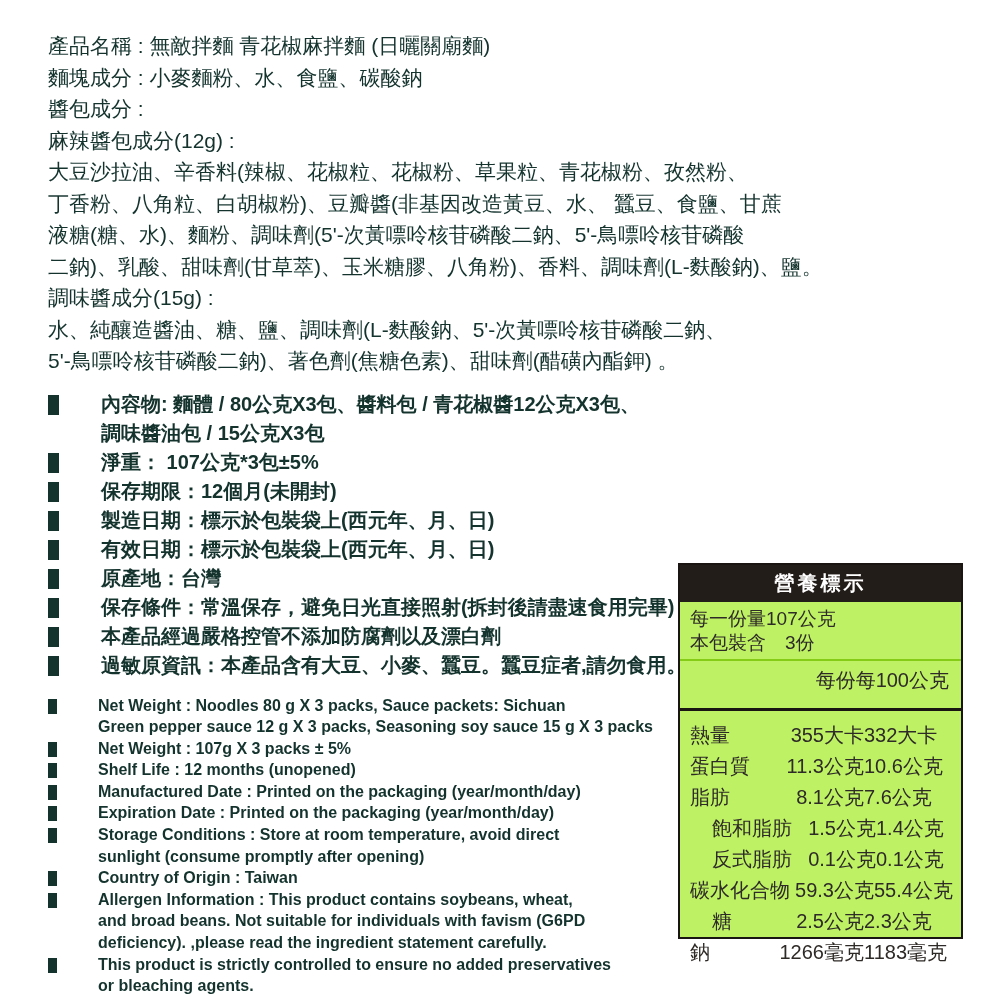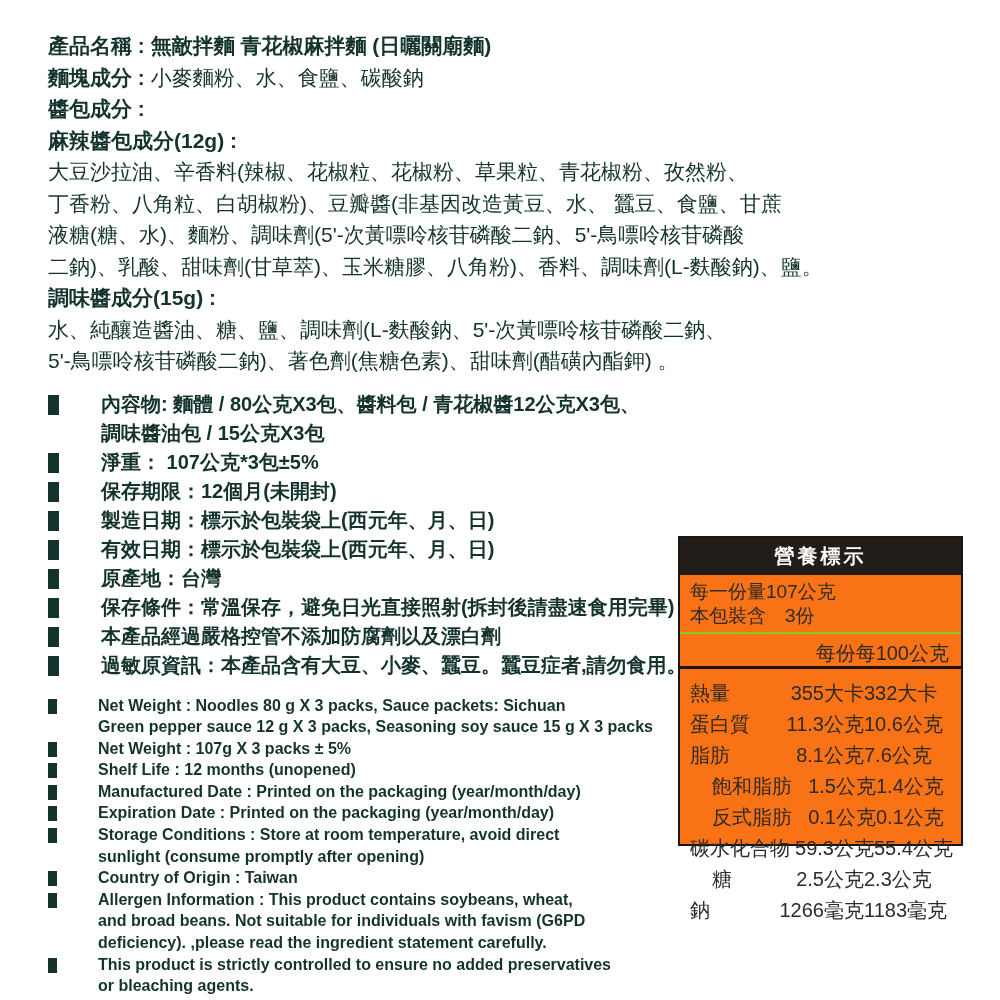--- a/index.html
+++ b/index.html
@@ -5,44 +5,44 @@
   * { box-sizing: border-box; margin: 0; padding: 0; }
   html, body { width: 1000px; height: 1000px; background: #ffffff; }
   body { font-family: "Liberation Sans", "DejaVu Sans", sans-serif; }
   .page { position: relative; width: 1000px; height: 1000px; background: #fff; overflow: hidden; }
 
   .left { position: absolute; left: 48px; top: 30px; width: 840px; color: #14332d; }
 
   
   .top-block { font-size: 21px; line-height: 31.5px; }
   .top-block .line { white-space: nowrap; }
-  .b { font-weight: bold; }
+  .b { font-weight: normal; }
 
   
   .info-zh { margin-top: 13px; font-size: 20px; font-weight: bold; line-height: 29px; width: 640px; }
   .bi { display: flex; align-items: flex-start; }
   .bm { flex: 0 0 auto; width: 11px; height: 20px; background: #14332d; margin: 5px 10px 0 0; }
   .bt { flex: 1; }
   .bt div { white-space: nowrap; margin-left: 32px; }
 
   
   .info-en { margin-top: 15px; font-size: 16px; font-weight: bold; line-height: 21.6px; width: 620px; }
   .info-en .bm { width: 9px; height: 15px; margin: 4px 9px 0 0; }
 
   
   .ntable {
-    position: absolute; left: 678px; top: 536px; width: 285px; height: 310px;
-    border: 2px solid #1a1512; color: #2e2a27; font-size: 20px; background: #f97316;
+    position: absolute; left: 678px; top: 563px; width: 285px; height: 376px;
+    border: 2px solid #1a1512; color: #2e2a27; font-size: 20px; background: #bef264;
   }
   .nheader {
     height: 37px; line-height: 37px; background: #231d1a; color: #ffffff;
     text-align: center; font-weight: bold; font-size: 20px; letter-spacing: 3px;
   }
   .nserv { padding: 5px 10px 4px 10px; border-bottom: 2px solid #84cc16; font-size: 19px; line-height: 24px; }
-  .ncols { display: flex; padding: 7px 12px 1px 10px; border-bottom: 3px solid #1a1512; line-height: 24px; }
+  .ncols { display: flex; padding: 7px 12px 16px 10px; border-bottom: 3px solid #1a1512; line-height: 24px; }
   .nlabel { flex: 1; white-space: nowrap; }
   .v1 { flex: 0 0 84px; text-align: right; white-space: nowrap; }
   .v2 { flex: 0 0 93px; text-align: left; white-space: nowrap; }
   .nrows { padding: 9px 4px 0 10px; }
   .nrow { display: flex; line-height: 31px; }
   .nrow.ind .nlabel { padding-left: 22px; }
 </style>
 </head>
 <body>
 

